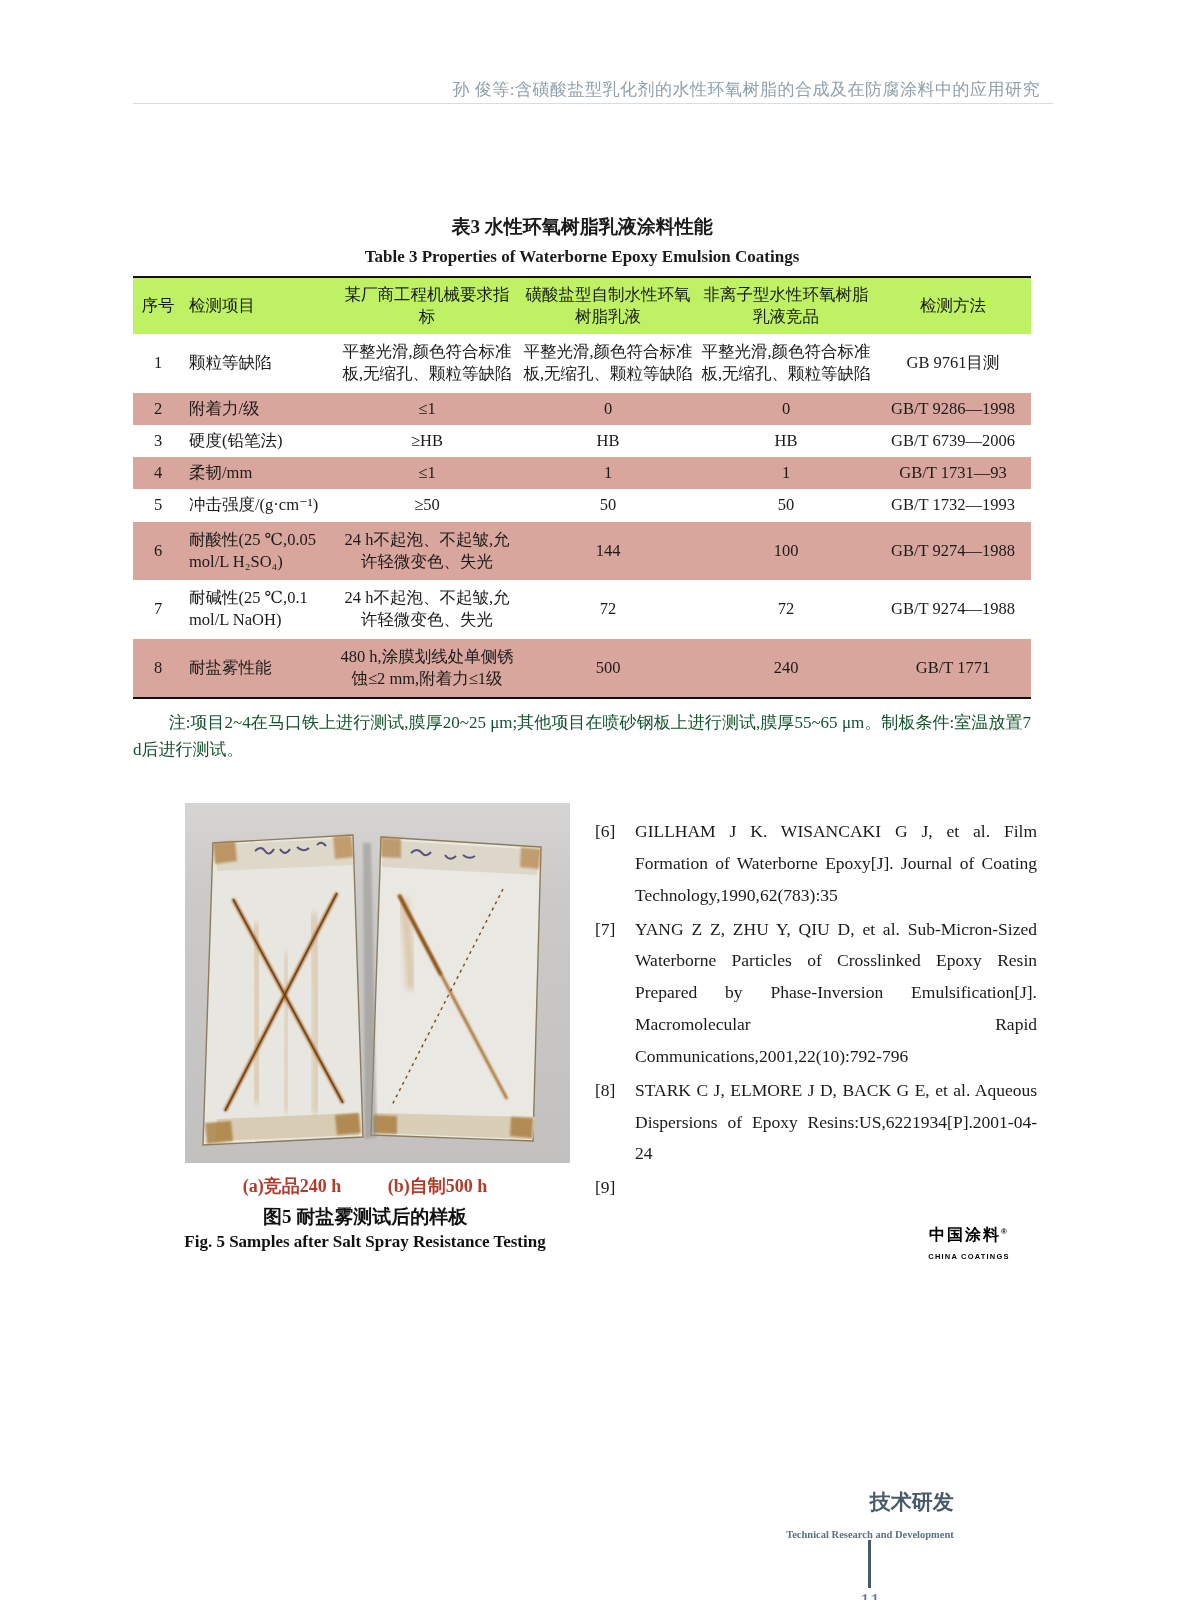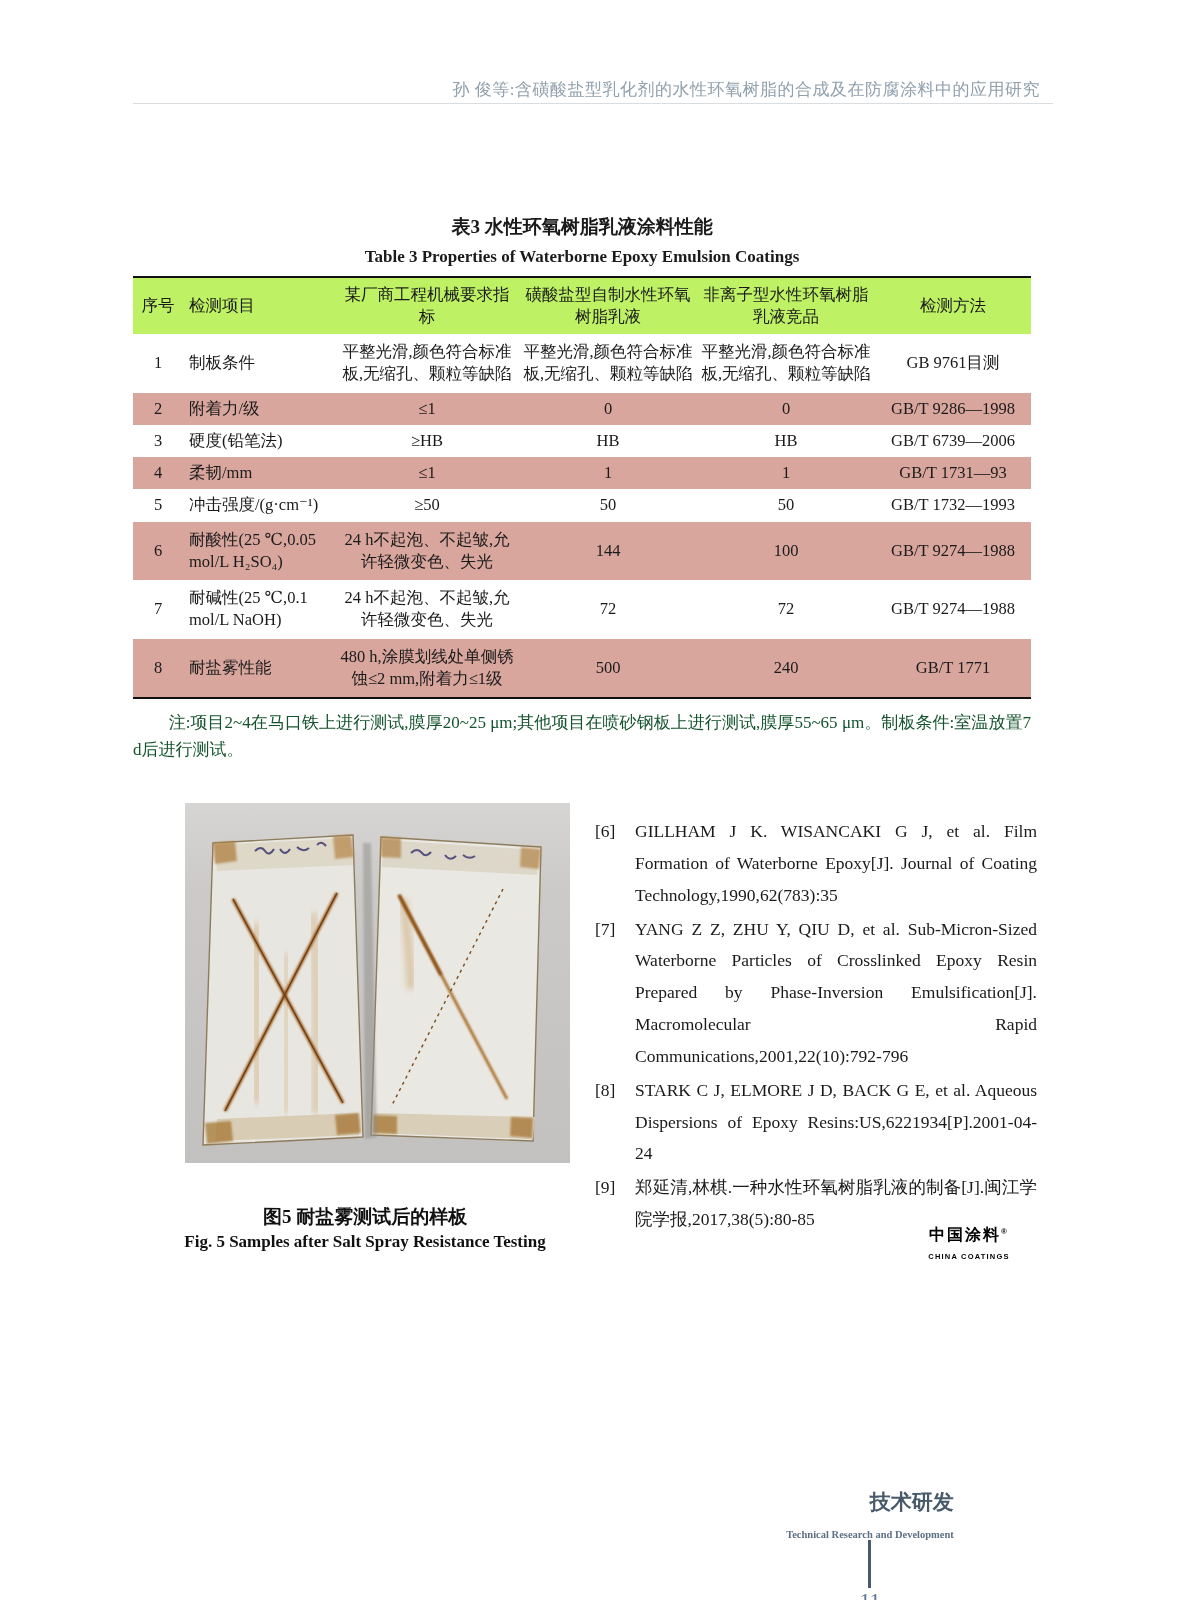--- a/index.html
+++ b/index.html
@@ -97,21 +97,21 @@
           <th class="col-item">检测项目</th>
           <th>某厂商工程机械要求指标</th>
           <th>磺酸盐型自制水性环氧树脂乳液</th>
           <th>非离子型水性环氧树脂乳液竞品</th>
           <th>检测方法</th>
         </tr>
       </thead>
       <tbody>
         <tr class="tall">
           <td>1</td>
-          <td class="col-item">制板条件</td>
+          <td class="col-item">颗粒等缺陷</td>
           <td>平整光滑,颜色符合标准板,无缩孔、颗粒等缺陷</td>
           <td>平整光滑,颜色符合标准板,无缩孔、颗粒等缺陷</td>
           <td>平整光滑,颜色符合标准板,无缩孔、颗粒等缺陷</td>
           <td>GB 9761目测</td>
         </tr>
         <tr>
           <td>2</td>
           <td class="col-item">附着力/级</td>
           <td>≤1</td>
           <td>0</td>
@@ -225,39 +225,42 @@
         <path d="M318 86 L206 304" stroke="#7a4a16" stroke-width="1.4" fill="none" stroke-dasharray="3 4"></path>
         <path d="M214 92 L256 172" stroke="#8a5016" stroke-width="3" fill="none" filter="url(#soft)"></path>
 
         <path d="M226 50 q6 -6 11 0 q4 5 9 -1 M260 52 q5 7 11 1 M278 52 q6 5 12 1" stroke="#403a72" stroke-width="2" fill="none" opacity="0.85"></path>
       </g>
 
       <path d="M178 40 L186 40 L192 334 L180 336 Z" fill="#8f8d89" opacity="0.5" filter="url(#soft)"></path>
     </svg>
   </div>
 
+  <div class="fig-captions">
+    <span class="cap-a">(a)竞品240 h</span>
+    <span class="cap-b">(b)自制500 h</span>
+  </div>
   <div class="fig-title-zh">图5   耐盐雾测试后的样板</div>
   <div class="fig-title-en">Fig. 5   Samples after Salt Spray Resistance Testing</div>
 
   <div class="refs">
     <div class="ref">
       <span class="ref-num">[6]</span>
       <span>GILLHAM J K. WISANCAKI G J, et al. Film Formation of Waterborne Epoxy[J]. Journal of Coating Technology,1990,62(783):35</span>
     </div>
     <div class="ref">
       <span class="ref-num">[7]</span>
       <span>YANG Z Z, ZHU Y, QIU D, et al. Sub-Micron-Sized Waterborne Particles of Crosslinked Epoxy Resin Prepared by Phase-Inversion Emulsification[J]. Macromolecular Rapid Communications,2001,22(10):792-796</span>
     </div>
     <div class="ref">
       <span class="ref-num">[8]</span>
       <span>STARK C J, ELMORE J D, BACK G E, et al. Aqueous Dispersions of Epoxy Resins:US,6221934[P].2001-04-24</span>
     </div>
     <div class="ref">
       <span class="ref-num">[9]</span>
-      <span>郑延清,林棋.一种水性环氧树脂乳液的制备[J].闽江学院学报,2017,38(5):80-85</span>
     </div>
   </div>
 
   <div class="logo">
     <div class="logo-zh"><span>中国涂料</span><span class="logo-reg">®</span></div>
     <div class="logo-en">CHINA COATINGS</div>
   </div>
 
   <div class="footer">
     <div class="footer-text">

